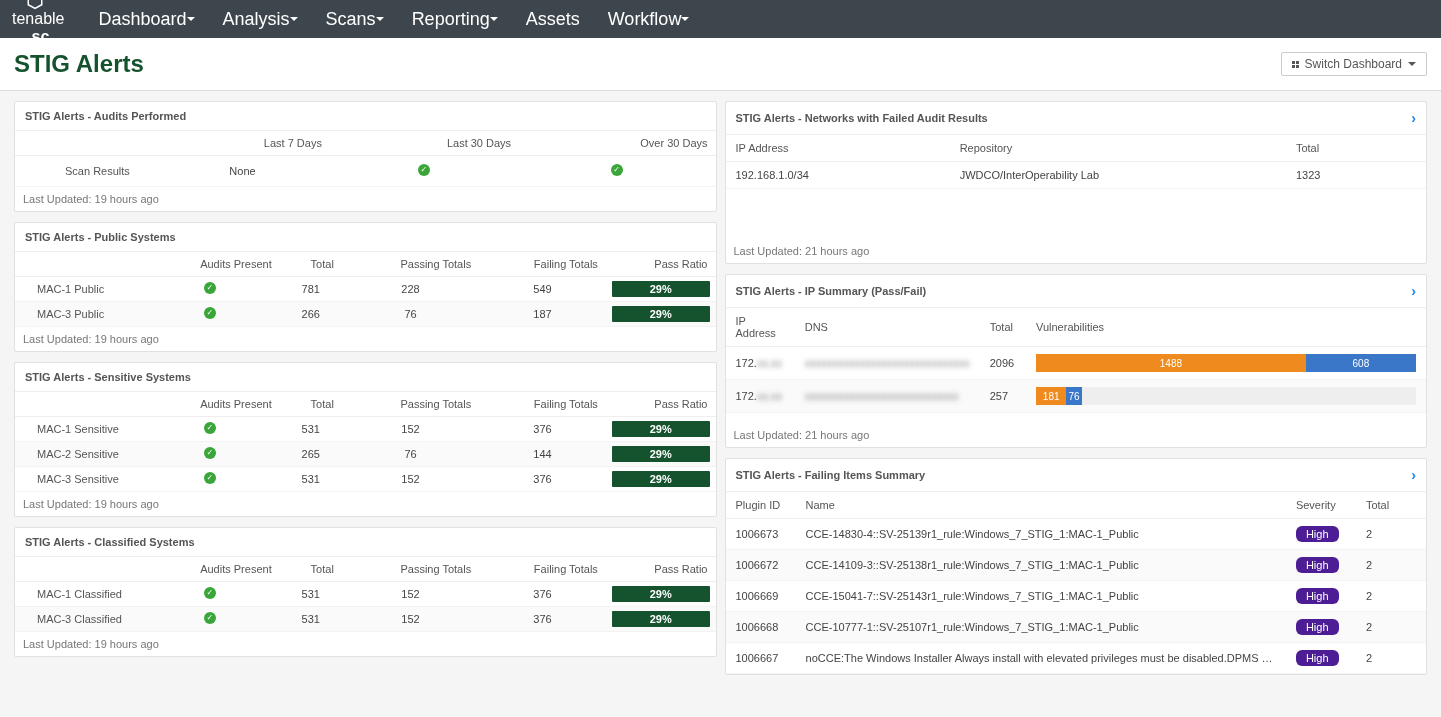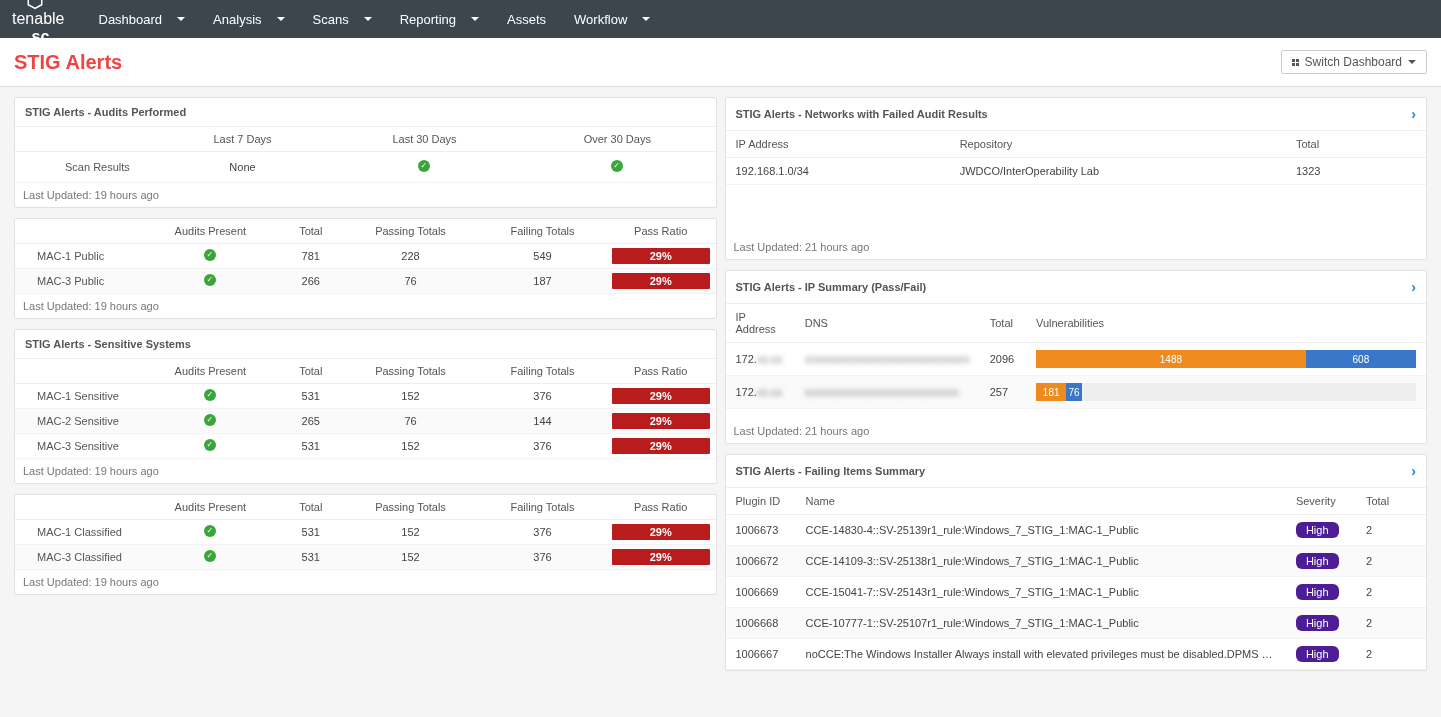--- a/index.html
+++ b/index.html
@@ -2,43 +2,43 @@
 <html><head>
 <meta charset="utf-8">
 <style>
   * { box-sizing: border-box; margin: 0; padding: 0; }
   body { font-family: Arial, Helvetica, sans-serif; font-size: 12px; color: #333; background: #f5f5f5; }
   .navbar { background: #3d454d; color: #fff; display: flex; align-items: center; height: 38px; padding: 0 12px; }
   .brand { font-size: 16px; font-weight: 300; display: flex; align-items: center; margin-right: 20px; flex-direction: column; }
   .brand svg { margin-right: 6px; }
   .brand .sc { font-weight: 600; }
   .nav-items { display: flex; }
-  .nav-item { color: #fff; padding: 0 14px; font-size: 13px; cursor: pointer; display: flex; align-items: center; gap: 15px; }
+  .nav-item { color: #fff; padding: 0 14px; font-size: 18px; cursor: pointer; display: flex; align-items: center; gap: 0; }
   .caret { width: 0; height: 0; border-left: 4px solid transparent; border-right: 4px solid transparent; border-top: 4px solid #fff; }
   .page-header { display: flex; align-items: center; justify-content: space-between; padding: 12px 14px; border-bottom: 1px solid #ddd; background: #fff; }
-  .page-title { font-size: 20px; font-weight: 600; color: #ef4444; }
+  .page-title { font-size: 24px; font-weight: 600; color: #14532d; }
   .switch-btn { border: 1px solid #ccc; background: #fff; padding: 4px 10px; font-size: 12px; cursor: pointer; border-radius: 2px; display: flex; align-items: center; gap: 6px; color:#555; }
   .switch-btn .grid-icon { display: inline-grid; grid-template-columns: 3px 3px; grid-template-rows: 3px 3px; gap: 1px; }
   .switch-btn .grid-icon span { background: #555; width: 3px; height: 3px; }
   .dashboard { display: grid; grid-template-columns: 1fr 1fr; gap: 0; padding: 10px; }
   .col { display: flex; flex-direction: column; gap: 10px; padding: 0 4px; }
   .panel { background: #fff; border: 1px solid #e1e1e1; border-radius: 2px; }
   .panel-header { padding: 8px 10px; font-size: 11px; font-weight: 600; color: #555; border-bottom: 1px solid #eee; display:flex; justify-content:space-between; align-items:center;}
   .chev { color:#1e88e5; font-size:14px; font-weight:bold; }
   .panel-body { padding: 0; }
   .tbl { width: 100%; border-collapse: collapse; font-size: 11px; }
-  .tbl th { text-align: center; font-weight: 400; color: #555; padding: 6px 8px; border-bottom: 1px solid #eee; }
+  .tbl th { text-align: right; font-weight: 400; color: #555; padding: 6px 8px; border-bottom: 1px solid #eee; }
   .tbl th.left, .tbl td.left { text-align: left; }
   .tbl td { text-align: center; padding: 5px 8px; border-bottom: 1px solid #f3f3f3; color: #444; }
   .tbl td.rowlbl { text-align: left; white-space: nowrap; color:#555; padding-left:22px;}
   .tbl tr:nth-child(even) td { background: #fafafa; }
   .pass-col { color: #2e7d32; }
   .fail-col { color: #c62828; }
   .ratio-cell { padding: 3px 6px !important; }
-  .ratio-bar { background: #b91c1c; color: #fff; font-weight: 600; font-size: 11px; text-align: center; padding: 2px 0; border-radius: 1px;}
+  .ratio-bar { background: #14532d; color: #fff; font-weight: 600; font-size: 11px; text-align: center; padding: 2px 0; border-radius: 1px;}
   .dot-ok { display:inline-block; width:12px; height:12px; border-radius:50%; background:#3aa63a; position:relative;}
   .dot-ok::after{content:"✓"; color:#fff; font-size:8px; position:absolute; top:0; left:2px; line-height:12px;}
   .footer-note { font-size: 11px; color: #777; padding: 6px 8px; }
   .net-tbl th, .net-tbl td { text-align:left; padding:7px 10px; }
   .net-tbl th:last-child, .net-tbl td:last-child { text-align:left; }
   .blur { color: transparent; text-shadow: 0 0 5px rgba(80,80,80,0.7); }
   .vuln-bar { display:flex; height:18px; background:#eee; width:380px; font-size:10px; color:#fff; align-items:stretch;}
   .vuln-seg { display:flex; align-items:center; justify-content:center; }
   .seg-orange{ background:#ef8b1e;} .seg-blue{ background:#3b77c9;}
   .sev-badge { background:#4c1d95; color:#fff; padding:2px 10px; border-radius:6px; font-size:11px; display:inline-block;}
@@ -122,20 +122,21 @@
               <td><span class="dot-ok"></span></td>
               <td><span class="dot-ok"></span></td>
             </tr>
           </tbody>
         </table>
         <div class="footer-note">Last Updated: 19 hours ago</div>
       </div>
     </div>
 
     <div class="panel">
+      <div class="panel-header">STIG Alerts - Public Systems</div>
       <div class="panel-body">
         <table class="tbl" id="tbl-public">
             <thead>
               <tr>
                 <th style="width:18%"></th>
                 <th>Audits Present</th>
                 <th>Total</th>
                 <th>Passing Totals</th>
                 <th>Failing Totals</th>
                 <th>Pass Ratio</th>
@@ -213,20 +214,21 @@
                   <div class="ratio-bar">29%</div>
                 </td>
               </tr>
             </tbody>
           </table>
         <div class="footer-note">Last Updated: 19 hours ago</div>
       </div>
     </div>
 
     <div class="panel">
+      <div class="panel-header">STIG Alerts - Classified Systems</div>
       <div class="panel-body">
         <table class="tbl" id="tbl-classified">
             <thead>
               <tr>
                 <th style="width:18%"></th>
                 <th>Audits Present</th>
                 <th>Total</th>
                 <th>Passing Totals</th>
                 <th>Failing Totals</th>
                 <th>Pass Ratio</th>

